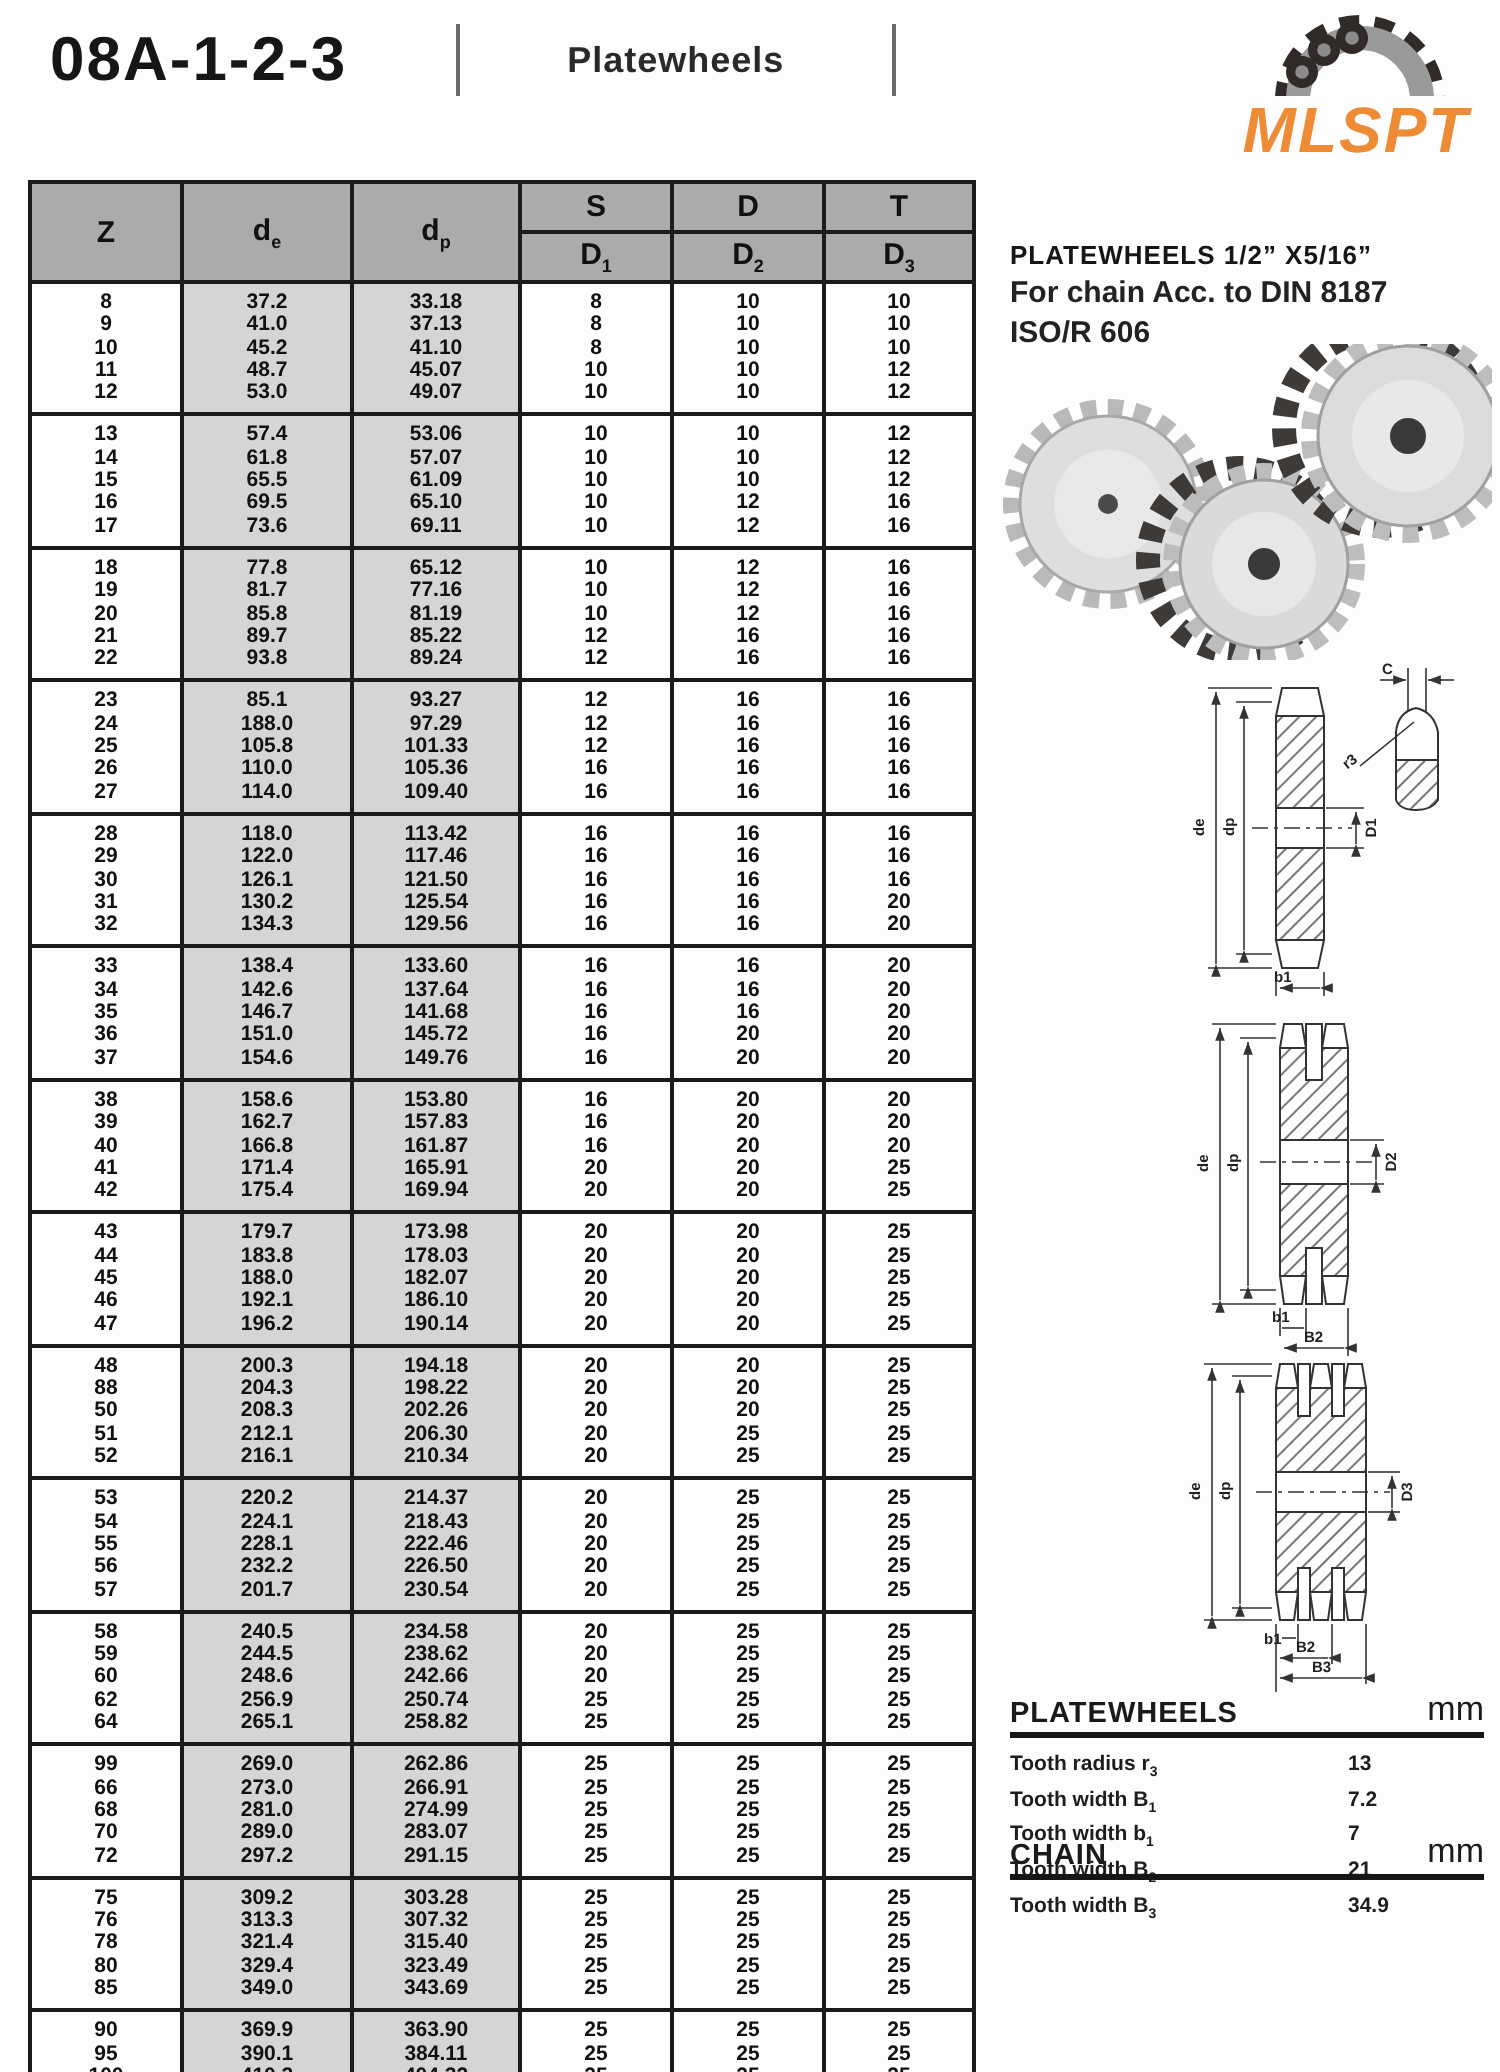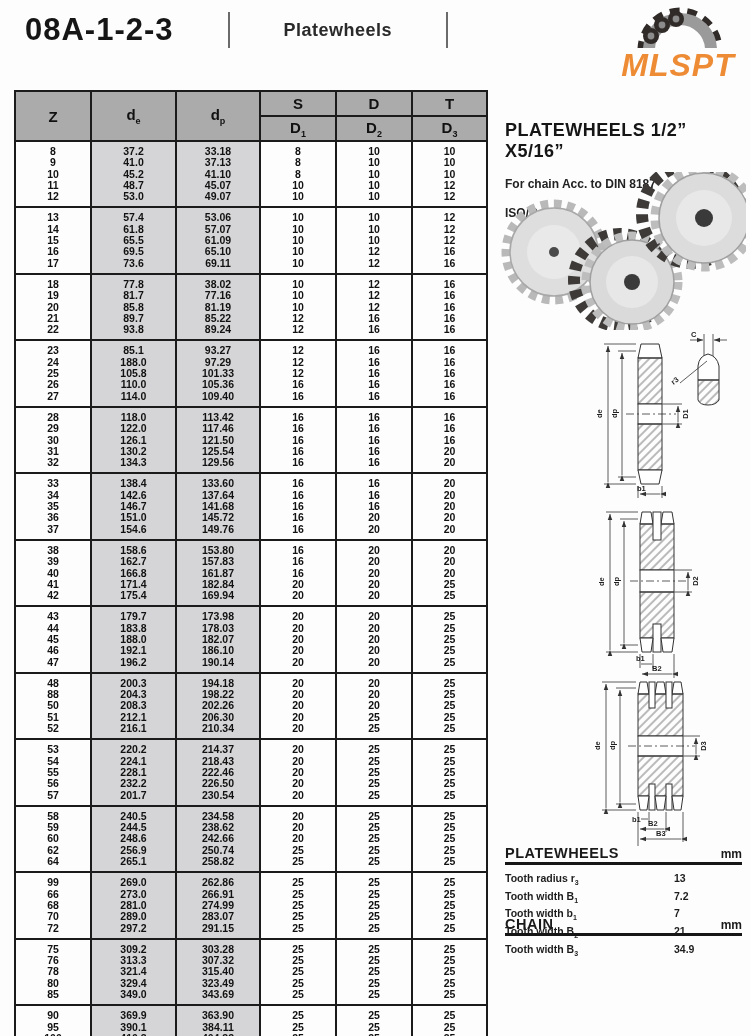--- a/index.html
+++ b/index.html
@@ -23,36 +23,36 @@
   table.platewheel th sub{font-size:9px;}
   table.platewheel td{
     text-align:center;font-weight:700;font-size:10.5px;line-height:11.3px;
     padding:0;border-left:2px solid #1b1b1b;border-right:2px solid #1b1b1b;color:#111;}
   table.platewheel tbody{border-top:2px solid #1b1b1b;}
   table.platewheel tbody tr:first-child td{padding-top:4px;}
   table.platewheel tbody tr:last-child td{padding-bottom:4px;}
   td.c-de, td.c-dp{background:#d5d5d7;}
   
   .right-panel{position:absolute;left:505px;top:120px;width:240px;}
-  .rp-heading{font-size:18px;font-weight:800;letter-spacing:0.5px;color:#161616;}
-  .rp-sub{font-size:12px;font-weight:700;margin-top:15px;color:#222;}
+  .rp-heading{font-size:13px;font-weight:800;letter-spacing:0.5px;color:#161616;}
+  .rp-sub{font-size:15px;font-weight:700;margin-top:3px;color:#222;}
   .photo-box{position:absolute;left:498px;top:172px;width:248px;height:158px;}
   .drawing{position:absolute;left:540px;width:206px;}
   .drawing text{font-family:"Liberation Sans",sans-serif;font-size:7.5px;font-weight:700;fill:#222;}
   #drawing-1{top:328px;height:176px;}
   #drawing-2{top:498px;height:182px;}
   #drawing-3{top:670px;height:178px;}
   
   .spec-block{position:absolute;left:505px;width:237px;}
   #spec-platewheels{top:845px;}
   #spec-chain{top:916px;}
   .spec-title-row{display:flex;justify-content:space-between;align-items:flex-end;
     border-bottom:3px solid #161616;padding-bottom:1px;}
   .spec-title{font-size:14.5px;font-weight:800;letter-spacing:0.5px;}
-  .spec-unit{font-size:12px;font-weight:700;}
+  .spec-unit{font-size:17px;font-weight:400;}
   .spec-rows{margin-top:7px;}
   .spec-row{display:flex;font-size:10.5px;font-weight:700;line-height:13.6px;color:#1d1d1d;}
   .spec-label{flex:1;}
   .spec-label sub{font-size:7px;}
   .spec-value{width:68px;text-align:left;}
 </style>
 </head>
 <body>
 
 <div class="page-header">
@@ -189,21 +189,21 @@
           <td class="c-dp">69.11</td>
           <td class="c-s">10</td>
           <td class="c-d">12</td>
           <td class="c-t">16</td>
         </tr>
       </tbody>
       <tbody>
         <tr>
           <td class="c-z">18</td>
           <td class="c-de">77.8</td>
-          <td class="c-dp">38.02</td>
+          <td class="c-dp">65.12</td>
           <td class="c-s">10</td>
           <td class="c-d">12</td>
           <td class="c-t">16</td>
         </tr>
         <tr>
           <td class="c-z">19</td>
           <td class="c-de">81.7</td>
           <td class="c-dp">77.16</td>
           <td class="c-s">10</td>
           <td class="c-d">12</td>
@@ -381,21 +381,21 @@
           <td class="c-z">40</td>
           <td class="c-de">166.8</td>
           <td class="c-dp">161.87</td>
           <td class="c-s">16</td>
           <td class="c-d">20</td>
           <td class="c-t">20</td>
         </tr>
         <tr>
           <td class="c-z">41</td>
           <td class="c-de">171.4</td>
-          <td class="c-dp">182.84</td>
+          <td class="c-dp">165.91</td>
           <td class="c-s">20</td>
           <td class="c-d">20</td>
           <td class="c-t">25</td>
         </tr>
         <tr>
           <td class="c-z">42</td>
           <td class="c-de">175.4</td>
           <td class="c-dp">169.94</td>
           <td class="c-s">20</td>
           <td class="c-d">20</td>

